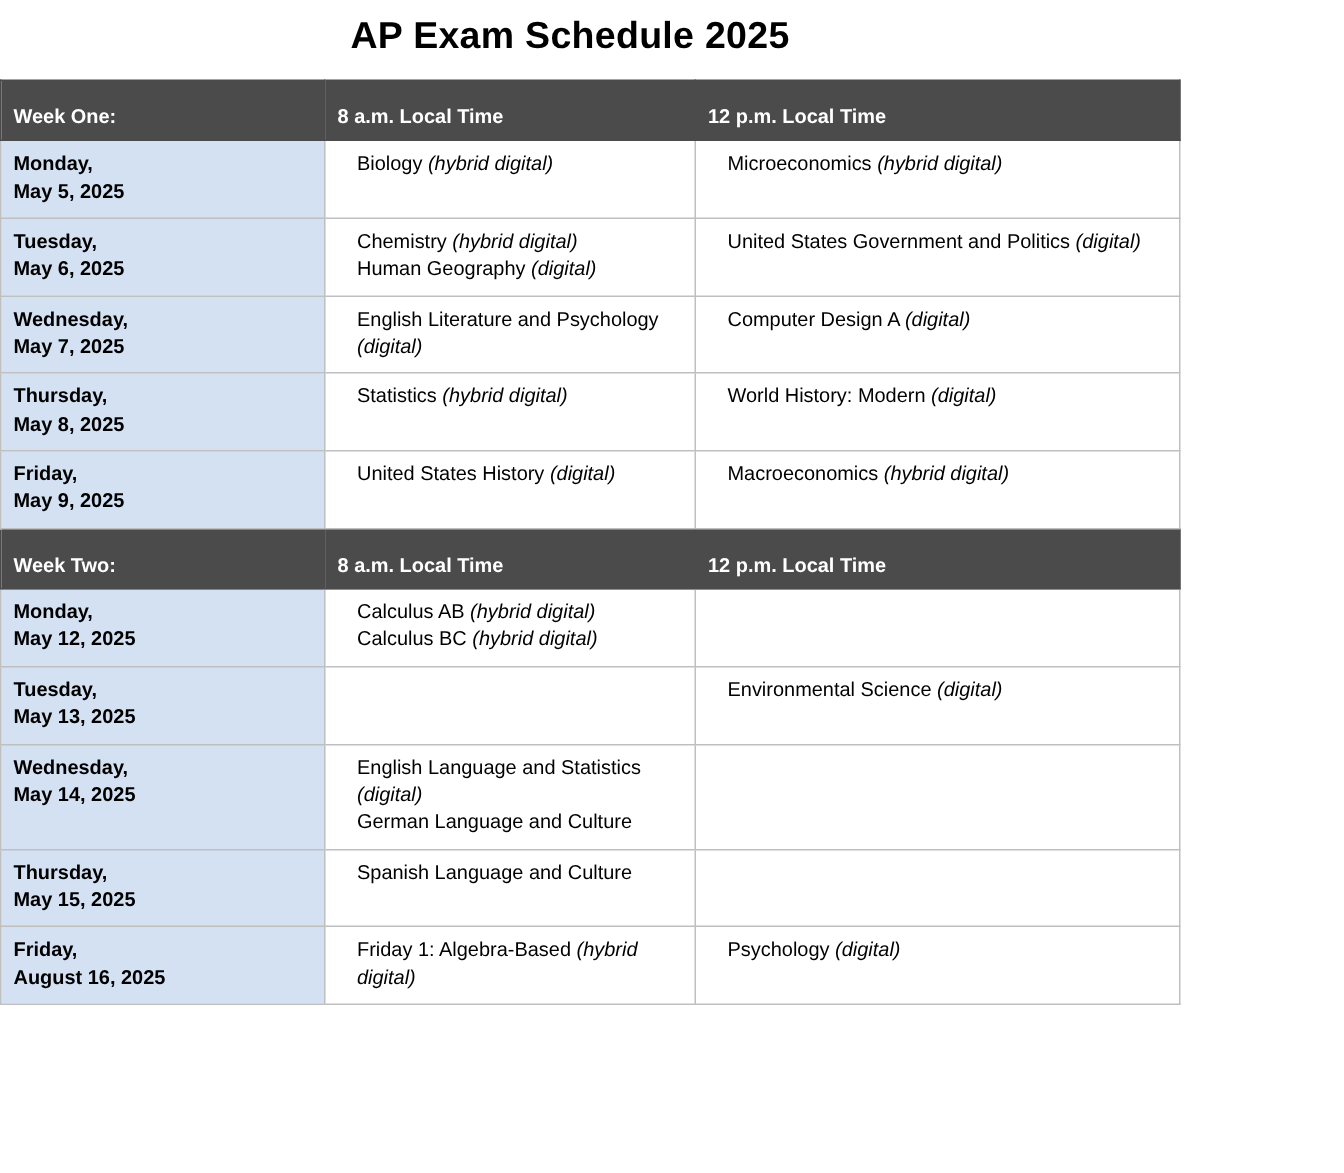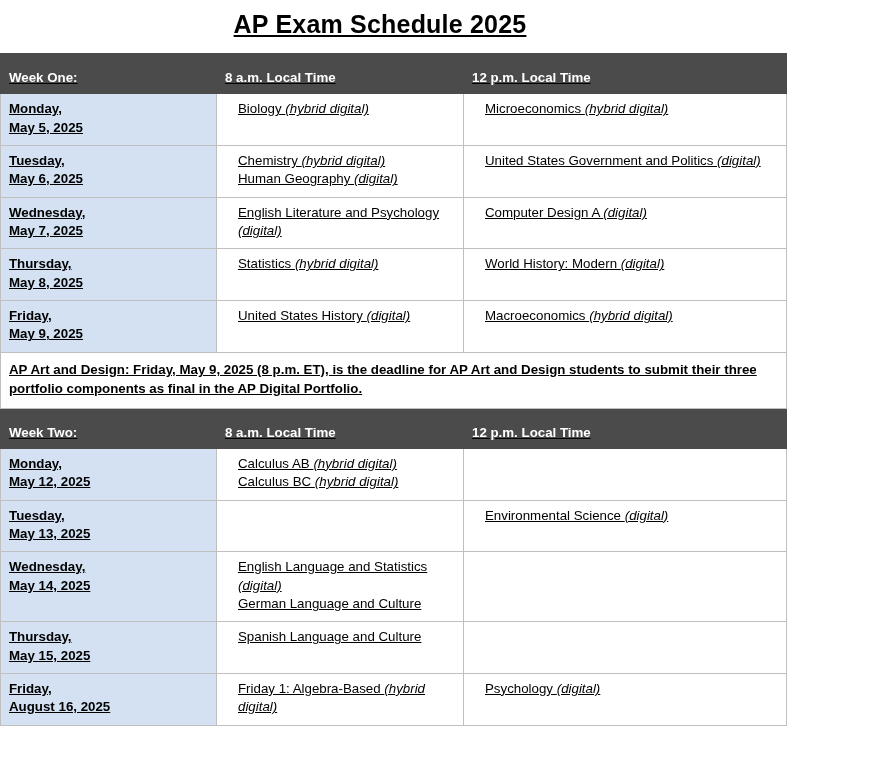--- a/index.html
+++ b/index.html
@@ -10,21 +10,20 @@
   body {
     width: 896px;
     height: 782px;
     font-family: "Liberation Sans", sans-serif;
     color: #000000;
     overflow: hidden;
   }
   .page {
     width: 760px;
     position: relative;
-    text-decoration: underline;
   }
   .doc-title {
     text-align: center;
     font-size: 25px;
     font-weight: bold;
     margin: 10px 0 14px 0;
     letter-spacing: 0.2px;
   }
   table.schedule {
     border-collapse: collapse;
@@ -152,23 +151,20 @@
             <span class="date-day">Friday,</span>
             <span class="date-full">May 9, 2025</span>
           </td>
           <td class="exam-cell">
             <span class="exam-line"><span>United States History </span><em>(digital)</em></span>
           </td>
           <td class="exam-cell">
             <span class="exam-line"><span>Macroeconomics </span><em>(hybrid digital)</em></span>
           </td>
         </tr>
-        <tr class="note-row">
-          <td colspan="3">AP Art and Design: Friday, May 9, 2025 (8 p.m. ET), is the deadline for AP Art and Design students to submit their three portfolio components as final in the AP Digital Portfolio.</td>
-        </tr>
         <tr class="header-row">
           <th>Week Two:</th>
           <th>8 a.m. Local Time</th>
           <th>12 p.m. Local Time</th>
         </tr>
         <tr>
           <td class="date-cell">
             <span class="date-day">Monday,</span>
             <span class="date-full">May 12, 2025</span>
           </td>

